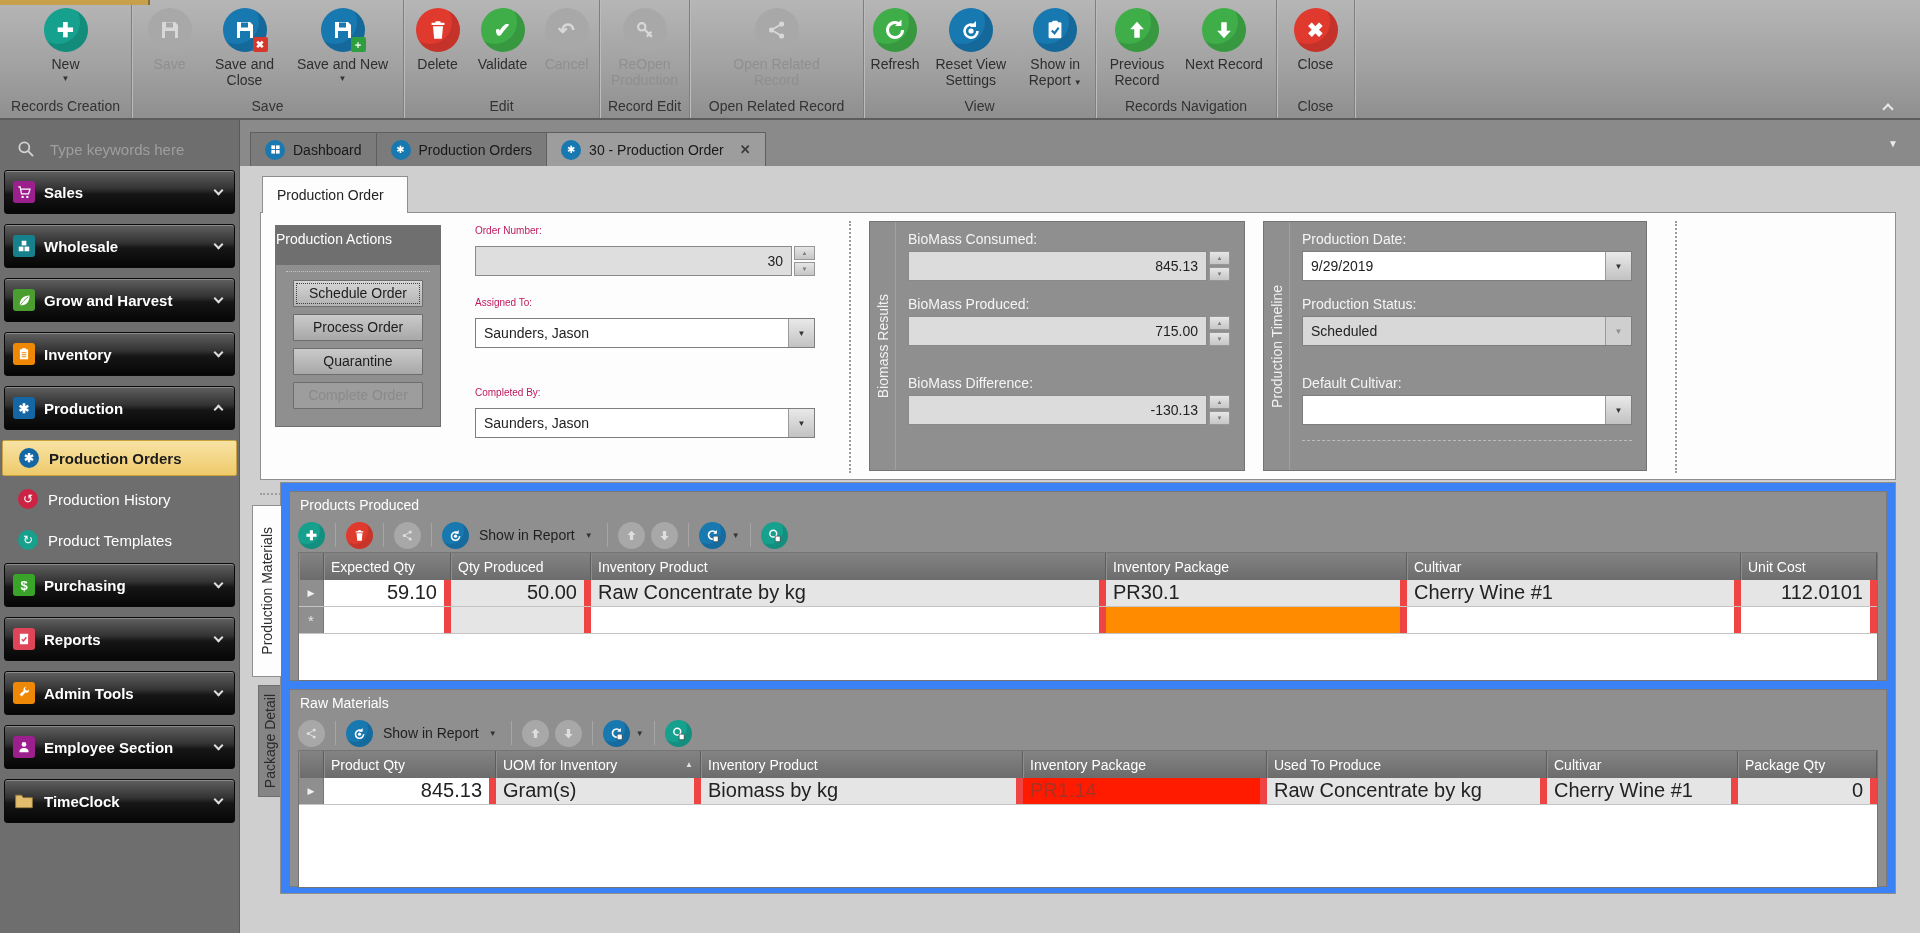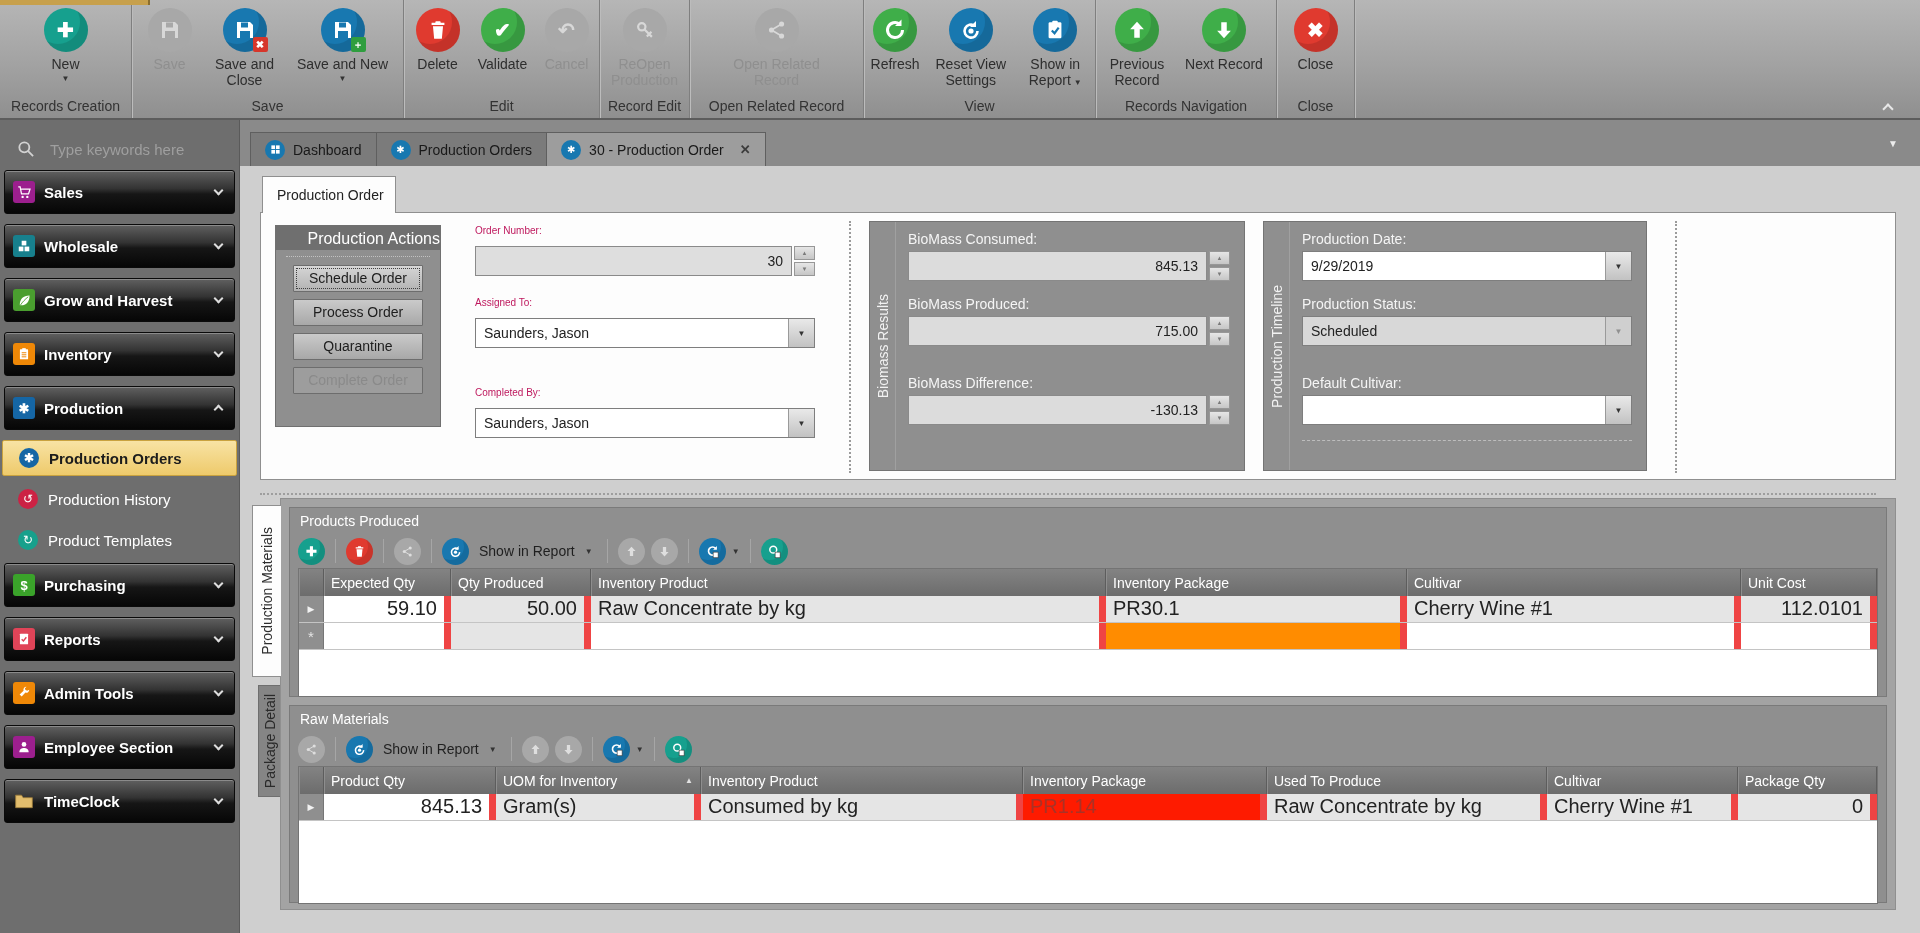--- a/index.html
+++ b/index.html
@@ -71,31 +71,31 @@
   .tab + .tab { border-left:none; }
   .tab.active { background:#9d9d9d; }
   .tabicon { width:20px; height:20px; border-radius:50%; background:#1878b0; color:#fff;
     display:flex; align-items:center; justify-content:center; font-size:10px; flex:none; }
   .tab-close { margin-left:8px; color:#3c3c3c; font-size:13px; font-weight:bold; }
   .tab-overflow { position:absolute; right:22px; top:18px; color:#ececec; font-size:10px; }
 
   
   .document { position:absolute; left:240px; top:166px; width:1680px; height:767px;
     background:#cfcfcf; }
-  .subtab { position:absolute; left:22px; top:10px; width:134px; height:37px; background:#fdfdfd;
+  .subtab { position:absolute; left:22px; top:10px; width:146px; height:37px; background:#fdfdfd;
     border:1px solid #8f8f8f; border-bottom:none; line-height:36px; padding-left:14px;
     font-size:14px; color:#222; z-index:2; }
   .form-panel { position:absolute; left:20px; top:46px; width:1636px; height:268px;
     background:#fdfdfd; border:1px solid #8f8f8f; }
 
   
   .pa-box { position:absolute; left:14px; top:12px; width:166px; height:202px;
     background:#8f8f8f; border:1px solid #707070; }
-  .pa-head { height:24px; background:#6f6f6f; color:#fff; text-align:right; line-height:26px;
-    font-size:16px; }
+  .pa-head { height:39px; background:#6f6f6f; color:#fff; text-align:left; line-height:26px;
+    font-size:14px; }
   .pa-dash { margin:6px 10px 8px; border-top:1px dotted #c2c2c2; }
   .pa-btn { width:130px; height:27px; margin:0 auto 7px; background:linear-gradient(#cacaca,#a8a8a8);
     border:1px solid #6d6d6d; color:#1d1d1d; font-size:14px; text-align:center; line-height:25px;
     border-radius:1px; cursor:default; }
   .pa-btn.focused { outline:1px dotted #3f3f3f; outline-offset:-4px;
     background:linear-gradient(#d6d6d6,#b2b2b2); }
   .pa-btn.disabled { color:#8a8a8a; background:#9d9d9d; }
 
   
   .flabel { position:absolute; font-size:10px; color:#be185d; }
@@ -133,22 +133,22 @@
 
   
   .vtab { position:absolute; display:flex; align-items:center; justify-content:center;
     cursor:default; }
   .vtab .vt { writing-mode:vertical-rl; transform:rotate(180deg); font-size:14px; white-space:nowrap; }
   .vtab.active { left:12px; top:339px; width:29px; height:172px; background:#fdfdfd;
     border:1px solid #8f8f8f; border-right:none; color:#2e2e2e; z-index:3; }
   .vtab.inactive { left:18px; top:519px; width:23px; height:112px; background:#858585;
     border:1px solid #6f6f6f; border-right:none; color:#2a2a2a; }
 
-  .lower-panel { position:absolute; left:40px; top:332px; width:1616px; height:412px;
-    background:#a3a3a3; border:1px solid #8f8f8f; }
+  .lower-panel { position:absolute; left:40px; top:316px; width:1616px; height:412px;
+    background:#3b82f6; border:1px solid #8f8f8f; }
   .grp { position:absolute; left:8px; width:1598px; background:#8f8f8f; border:1px solid #7a7a7a; }
   .grp.pp { top:8px; height:190px; }
   .grp.rm { top:206px; height:198px; }
   .g-title { height:26px; color:#fff; font-size:14px; padding:5px 0 0 10px; }
   .g-toolbar { height:34px; display:flex; align-items:center; gap:6px; padding-left:8px; }
   .ti { width:27px; height:27px; border-radius:50%; display:flex; align-items:center;
     justify-content:center; color:#fff; font-size:13px; font-weight:bold; flex:none;
     box-shadow:inset -5px -5px 0 rgba(0,0,0,0.10); cursor:default; }
   .ti.c-gray { box-shadow:none; }
   .tsep { width:1px; height:24px; background:#a6a6a6; margin:0 4px; }
@@ -801,21 +801,21 @@
             <div class="g-h">Used To Produce</div>
             <div class="g-h">Cultivar</div>
             <div class="g-h">Package Qty</div>
           </div>
           <div class="g-row">
             <div class="g-gutter">
                 <span class="rowptr">▶</span>
               </div>
             <div class="g-cell num">845.13</div>
             <div class="g-cell ro">Gram(s)</div>
-            <div class="g-cell ro">Consumed by kg</div>
+            <div class="g-cell ro">Biomass by kg</div>
             <div class="g-cell cell-red">PR1.14</div>
             <div class="g-cell ro">Raw Concentrate by kg</div>
             <div class="g-cell ro">Cherry Wine #1</div>
             <div class="g-cell num ro">0</div>
           </div>
           <div class="g-fill"></div>
         </div>
       </div>
     </div>
   </div>

